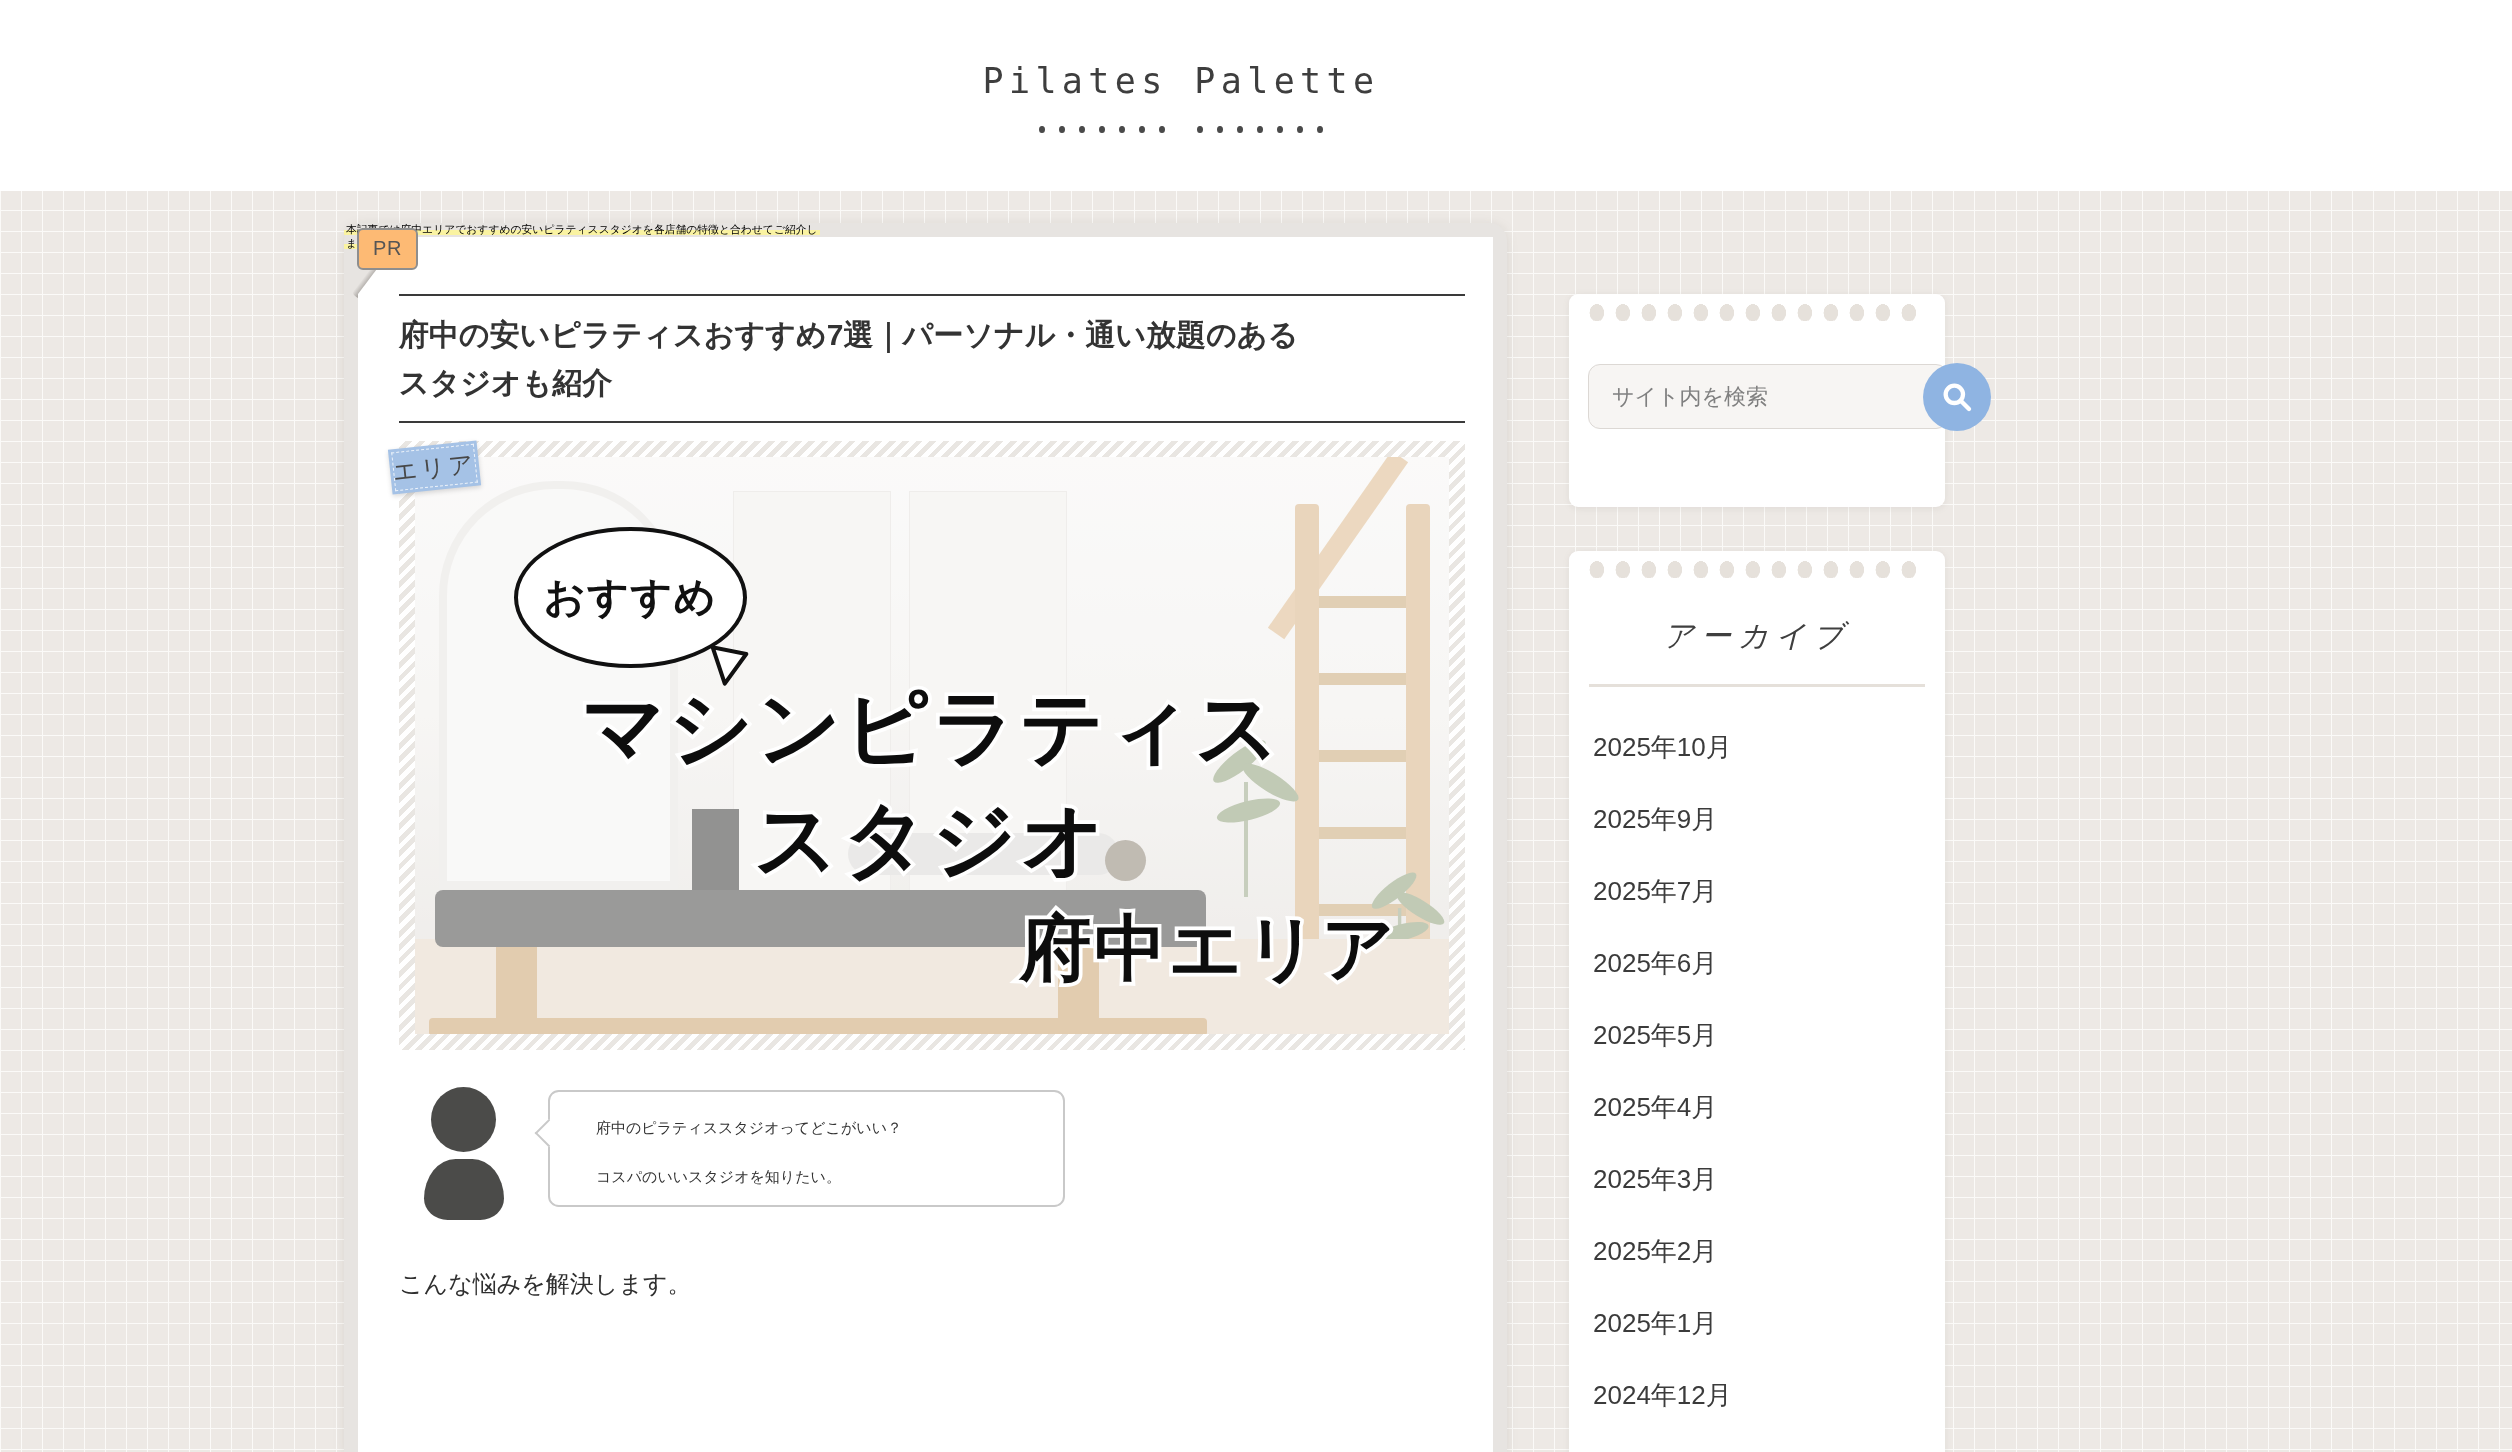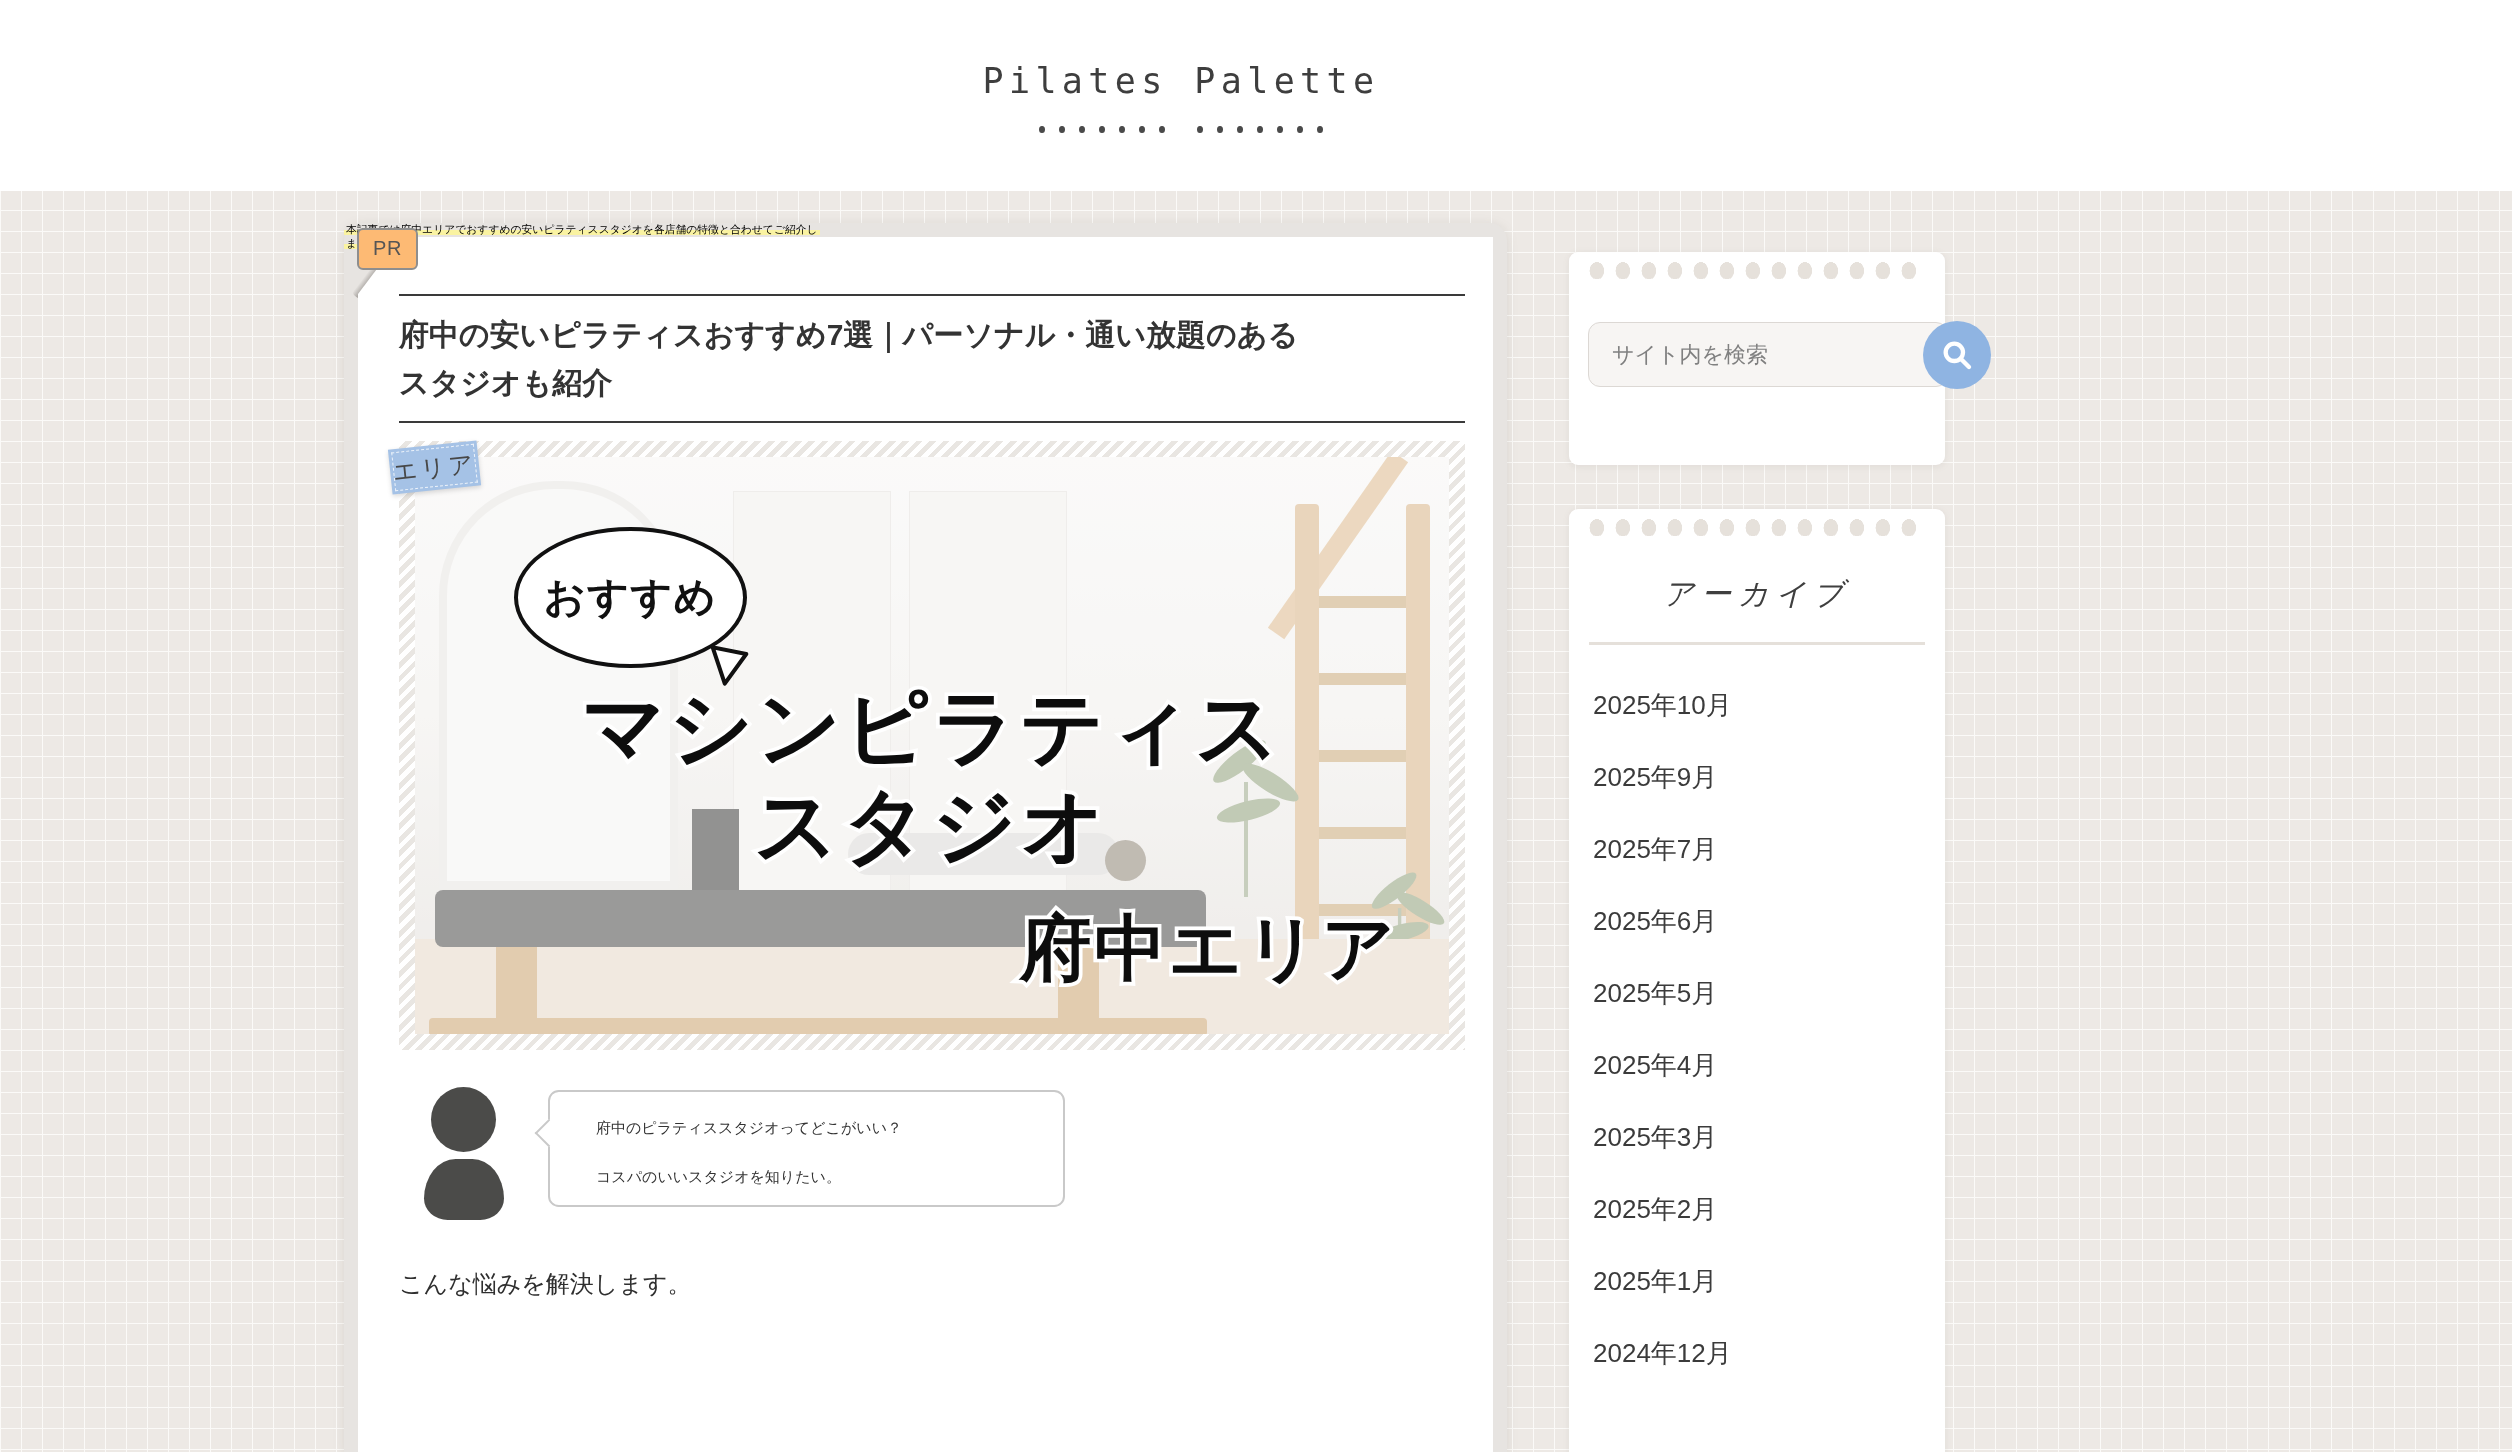--- a/index.html
+++ b/index.html
@@ -76,42 +76,42 @@
     display:flex;align-items:center;justify-content:center;
     font-size:24px;letter-spacing:3.4px;color:#474747;}
   .osusume{position:absolute;left:99px;top:70px;width:225px;height:133px;z-index:7;
     background:#FFFFFF;border:4px solid #111;border-radius:50%;
     display:flex;align-items:center;justify-content:center;
     font-size:41px;font-weight:700;color:#111;letter-spacing:1.4px;}
   .osusume-tail{position:absolute;left:295px;top:189px;z-index:7;}
   .hero-text{position:absolute;left:0;width:100%;z-index:6;text-align:center;color:#0D0D0D;
     font-weight:800;-webkit-text-stroke:7.4px #FFFFFF;paint-order:stroke fill;white-space:nowrap;}
   .hero-line1{top:216px;font-size:83px;letter-spacing:2.7px;}
-  .hero-line2{top:314px;font-size:83px;letter-spacing:4px;}
+  .hero-line2{top:328px;font-size:83px;letter-spacing:4px;}
   .hero-line3{top:444px;font-size:72px;letter-spacing:2.7px;text-align:right;padding-right:51px;box-sizing:border-box;}
 
   
   .avatar{position:absolute;left:80px;top:864px;width:80px;height:133px;z-index:3;}
   .avatar-head{position:absolute;left:7.4px;top:0;width:65px;height:65px;border-radius:50%;background:#4B4B49;}
   .avatar-body{position:absolute;left:0;top:72px;width:80px;height:61px;background:#4B4B49;
     border-radius:40px 40px 30px 30px / 50px 50px 27px 27px;}
   .q-bubble{position:absolute;left:204px;top:867px;width:517px;height:117px;z-index:3;box-sizing:border-box;
     background:#FFFFFF;border:2.7px solid #C9C9C9;border-radius:10.8px;padding:10.8px 0 0 46px;
     font-size:15px;color:#333;line-height:49px;}
   .q-bubble div{white-space:nowrap;}
   .q-tail{position:absolute;left:-10.8px;top:31px;width:17.6px;height:17.6px;background:#FFFFFF;
     border-left:2.7px solid #C9C9C9;border-bottom:2.7px solid #C9C9C9;transform:rotate(45deg);}
 
   .lead-text{position:absolute;left:55px;top:1045px;z-index:3;font-size:24px;color:#2F2F2F;white-space:nowrap;}
   .emphasis{position:absolute;left:55px;top:1131px;z-index:3;font-size:24px;font-weight:700;color:#2E2E2E;line-height:44px;}
   .hl{background:linear-gradient(transparent 58%,#FAF3A1 58%);padding:0 2px;}
 
   
   .side-card{position:absolute;left:1569px;width:376px;background:#FFFFFF;border-radius:9px;
-    box-shadow:0 1.4px 6.8px rgba(140,130,120,0.12);}
+    box-shadow:0 1.4px 6.8px rgba(140,130,120,0.12);margin-top:42px;}
   .search-card{top:252px;height:213px;}
   .archive-card{top:509px;height:988px;}
   .dots-row{position:absolute;left:19px;right:19px;top:9.5px;height:17.6px;
     background-image:radial-gradient(7.4px 8.8px at 8.8px 8.8px,#E6E1DB 97%,transparent 100%);
     background-size:26px 17.6px;background-repeat:repeat-x;}
   .search-input{position:absolute;left:19px;top:70px;width:360px;height:65px;box-sizing:border-box;
     background:#F7F5F3;border:1.4px solid #DCD8D4;border-radius:12px;padding:0 23px;
     font-size:22px;color:#555;font-family:inherit;outline:none;}
   .search-input::placeholder{color:#808080;}
   .search-btn{position:absolute;left:354px;top:69px;width:68px;height:68px;border-radius:50%;

